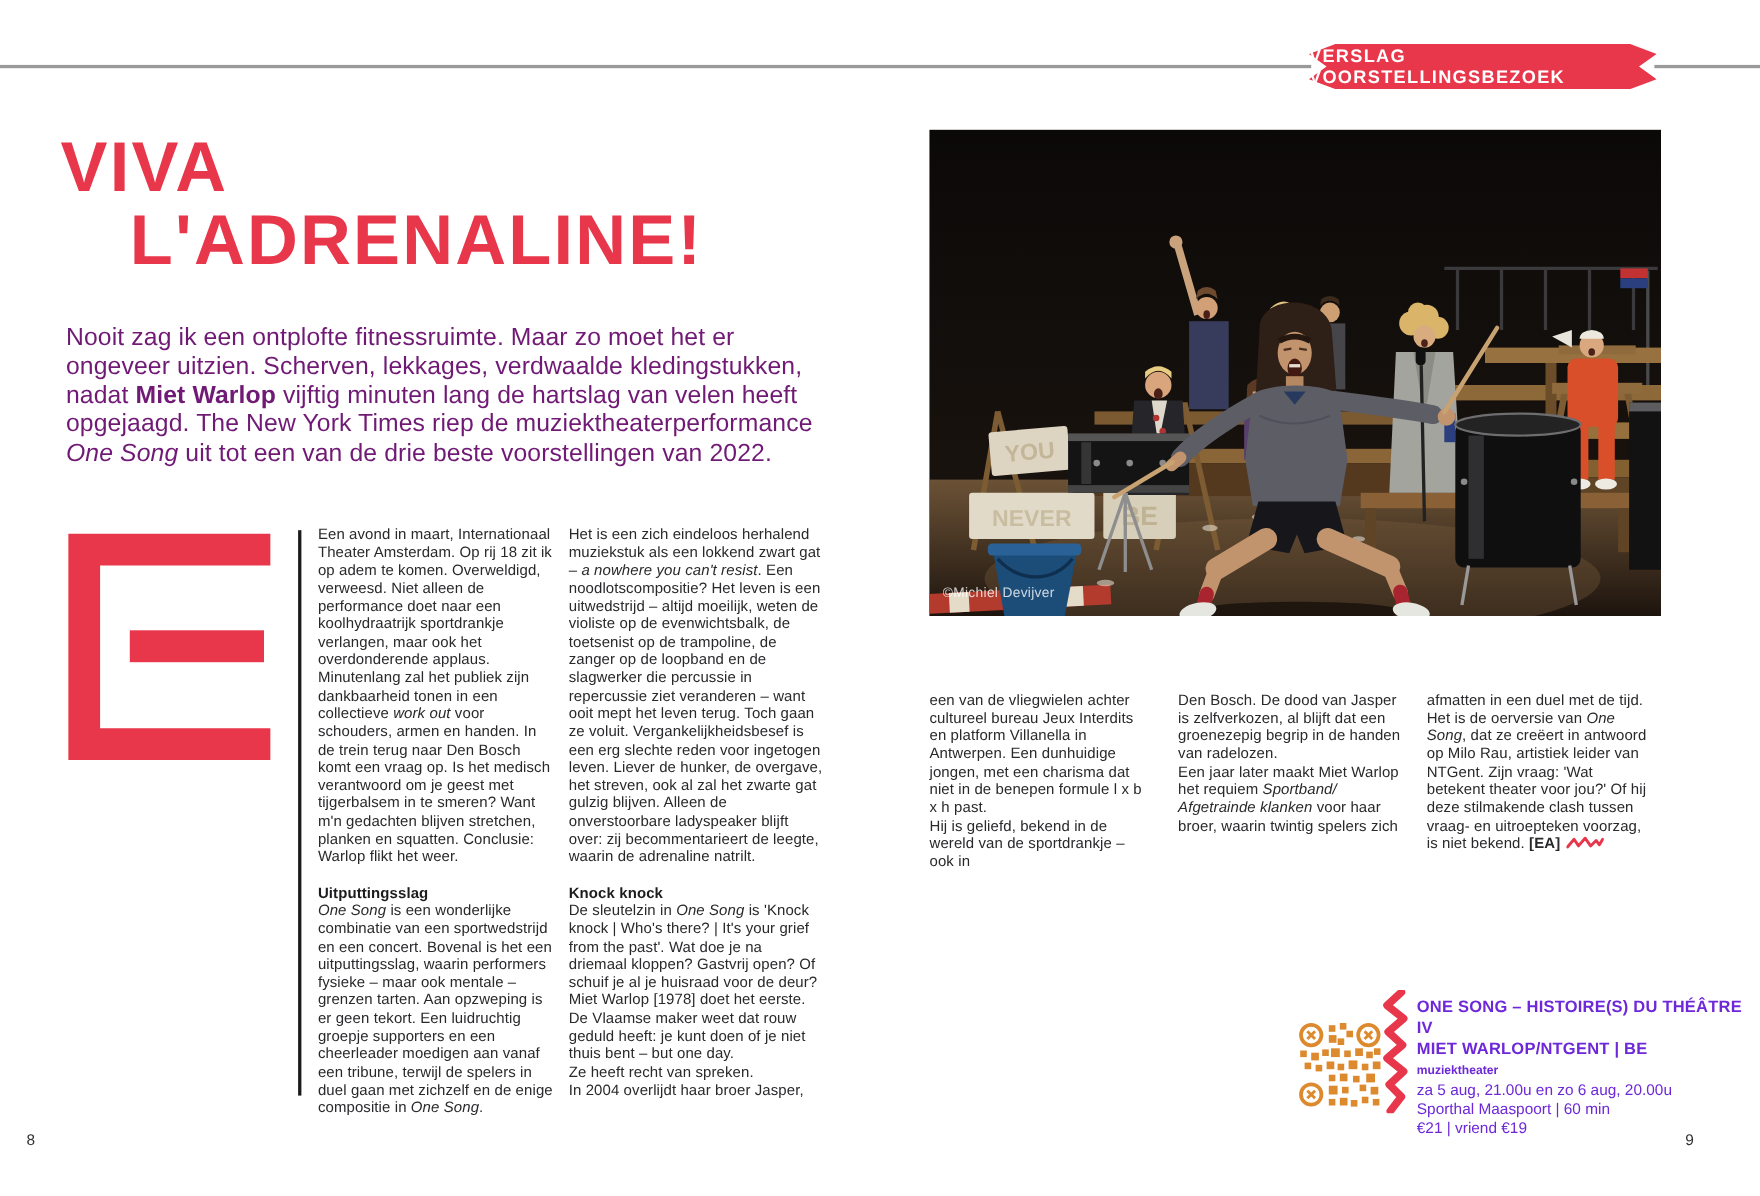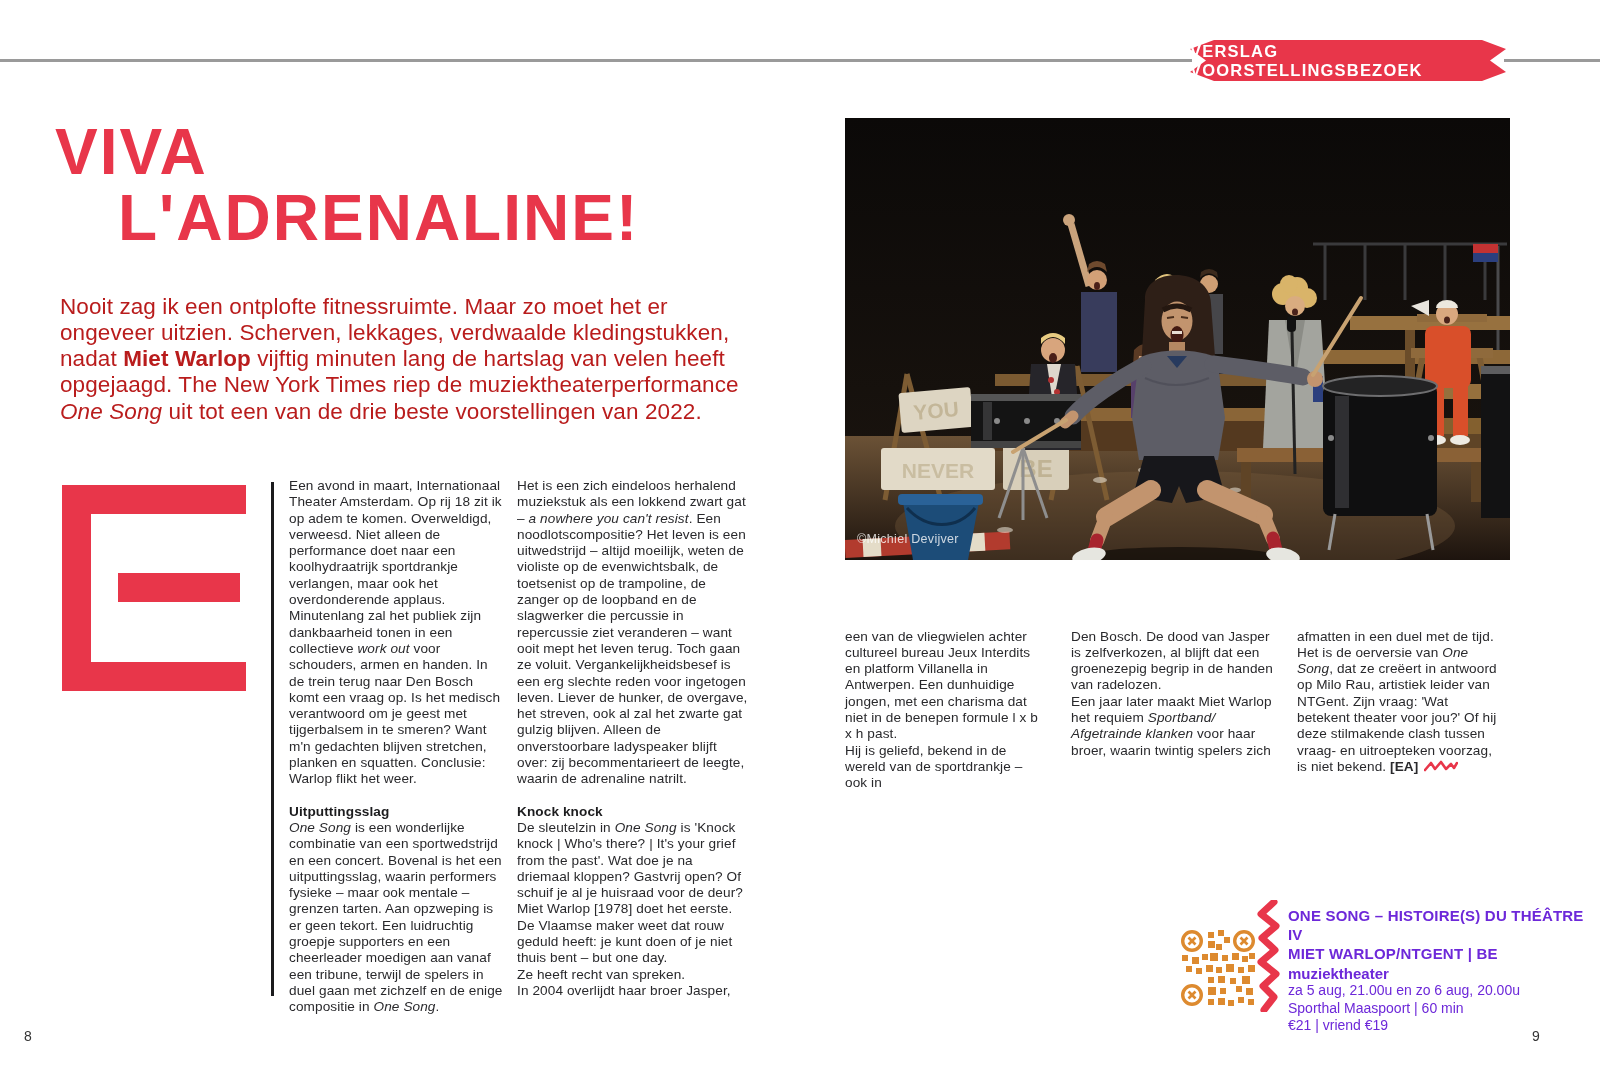--- a/index.html
+++ b/index.html
@@ -14,21 +14,21 @@
     display:flex;align-items:center;justify-content:center;
     color:#fff;font-weight:800;font-size:16.5px;letter-spacing:1.2px;}
 
   
   .title{position:absolute;color:#e8364a;font-weight:800;letter-spacing:2px;line-height:1;}
   .title1{left:55px;top:120px;font-size:64px;}
   .title2{left:118px;top:186px;font-size:64px;}
 
   
   .intro{position:absolute;left:60px;top:271px;width:695px;
-    font-size:22.5px;line-height:26.3px;color:#b91c1c;letter-spacing:.1px;}
+    font-size:22.5px;line-height:26.3px;color:#701a75;letter-spacing:.1px;}
 
   
   .bodycol{position:absolute;top:478px;font-size:13.6px;line-height:16.3px;
     color:#29292c;letter-spacing:.1px;}
   .bodycol p{margin:0;}
   .bodycol h3{margin:16px 0 0 0;font-size:13.6px;line-height:16.3px;font-weight:700;color:#1c1c1e;}
   .col1{left:289px;width:214px;}
   .col2{left:517px;width:232px;}
   .divider{position:absolute;left:271px;top:482px;width:2.5px;height:514px;background:#1b1b1d;}
   .dropcap{position:absolute;left:62px;top:485px;}
@@ -42,21 +42,21 @@
   .rcolA{left:845px;width:202px;}
   .rcolB{left:1071px;width:208px;}
   .rcolC{left:1297px;width:204px;}
   .ea-squiggle{display:inline-block;vertical-align:-1px;margin-left:6px;}
 
   
   .qr{position:absolute;left:1180px;top:928px;}
   .vzigzag{position:absolute;left:1257px;top:900px;}
   .event{position:absolute;left:1288px;top:906px;color:#6d28d9;}
   .event .t1{font-size:15px;line-height:19px;font-weight:800;letter-spacing:.2px;}
-  .event .t2{font-size:15px;line-height:17px;font-weight:600;margin-top:2px;}
+  .event .t2{font-size:11px;line-height:17px;font-weight:600;margin-top:2px;}
   .event .t3{font-size:14px;line-height:17.5px;font-weight:400;}
 
   .pagenum{position:absolute;top:1028px;font-size:14px;color:#333;}
   .pn-left{left:24px;} .pn-right{left:1532px;}
 </style>
 </head>
 <body>
 
 <div class="spread">
 

